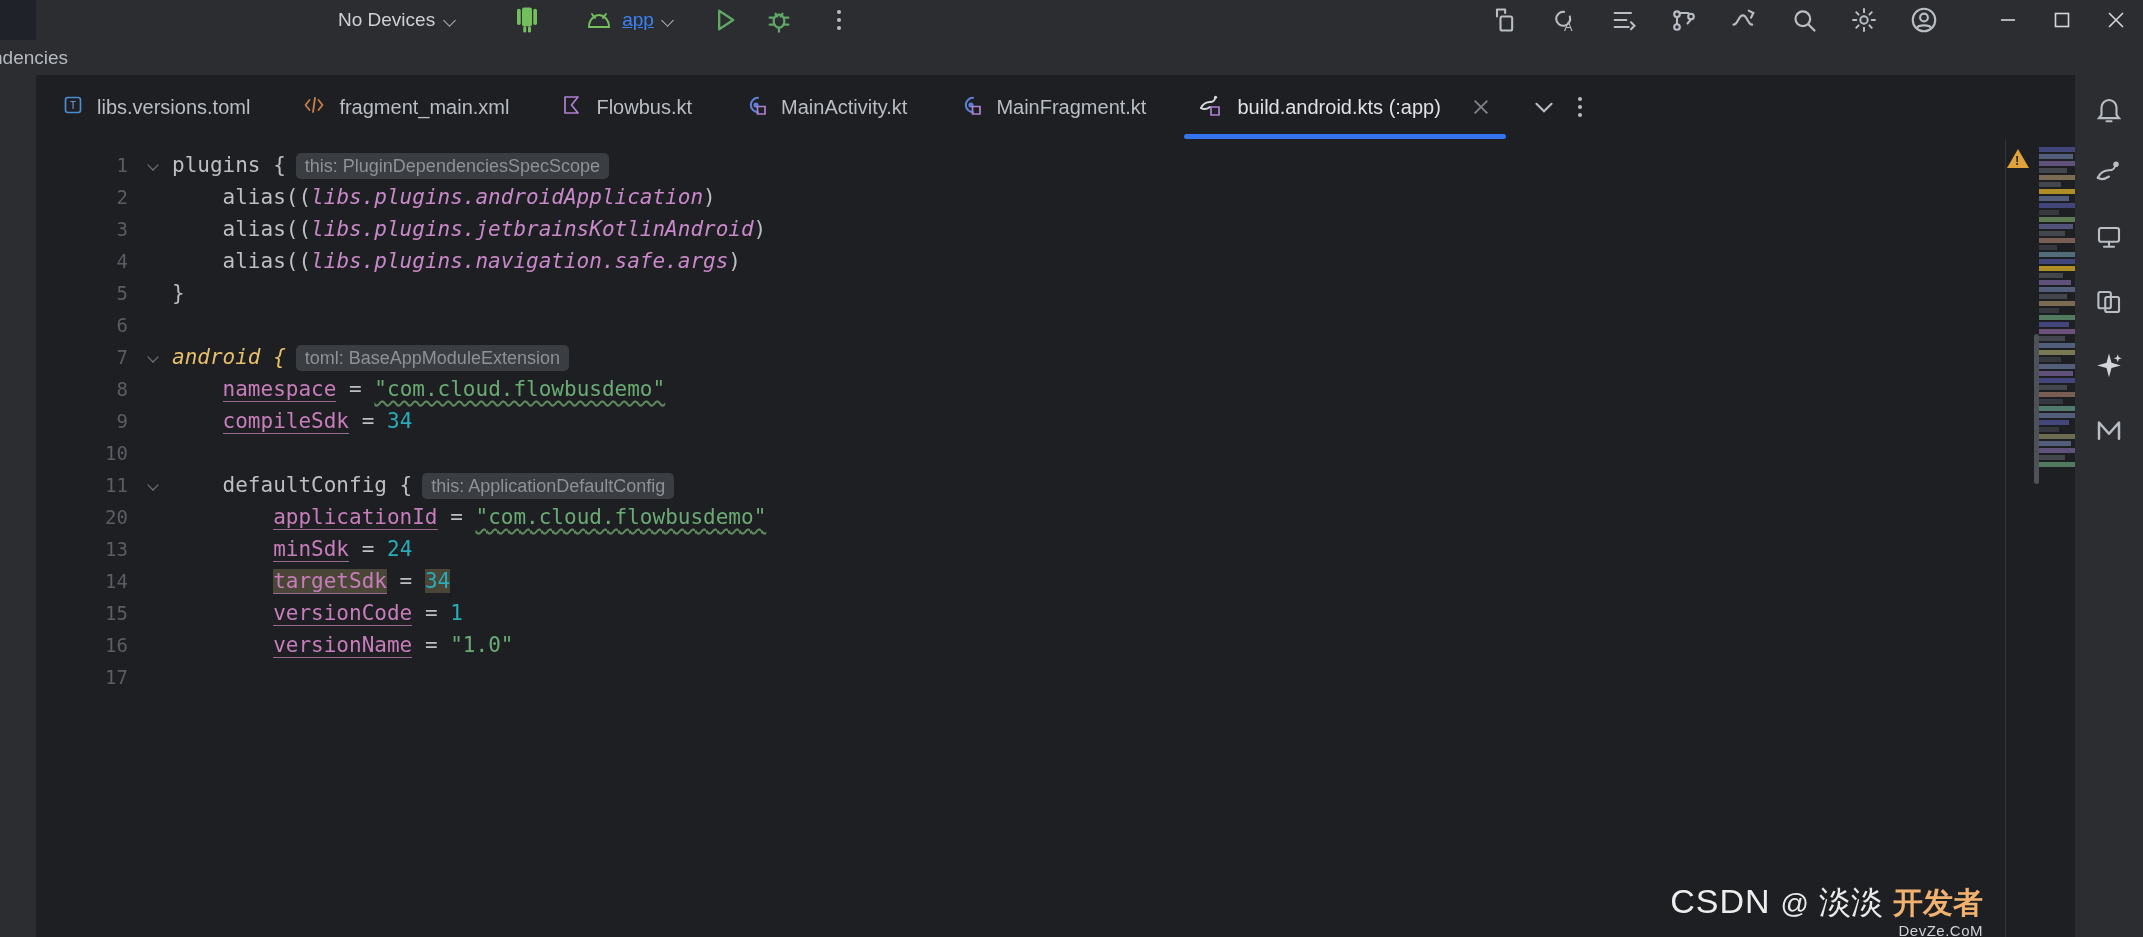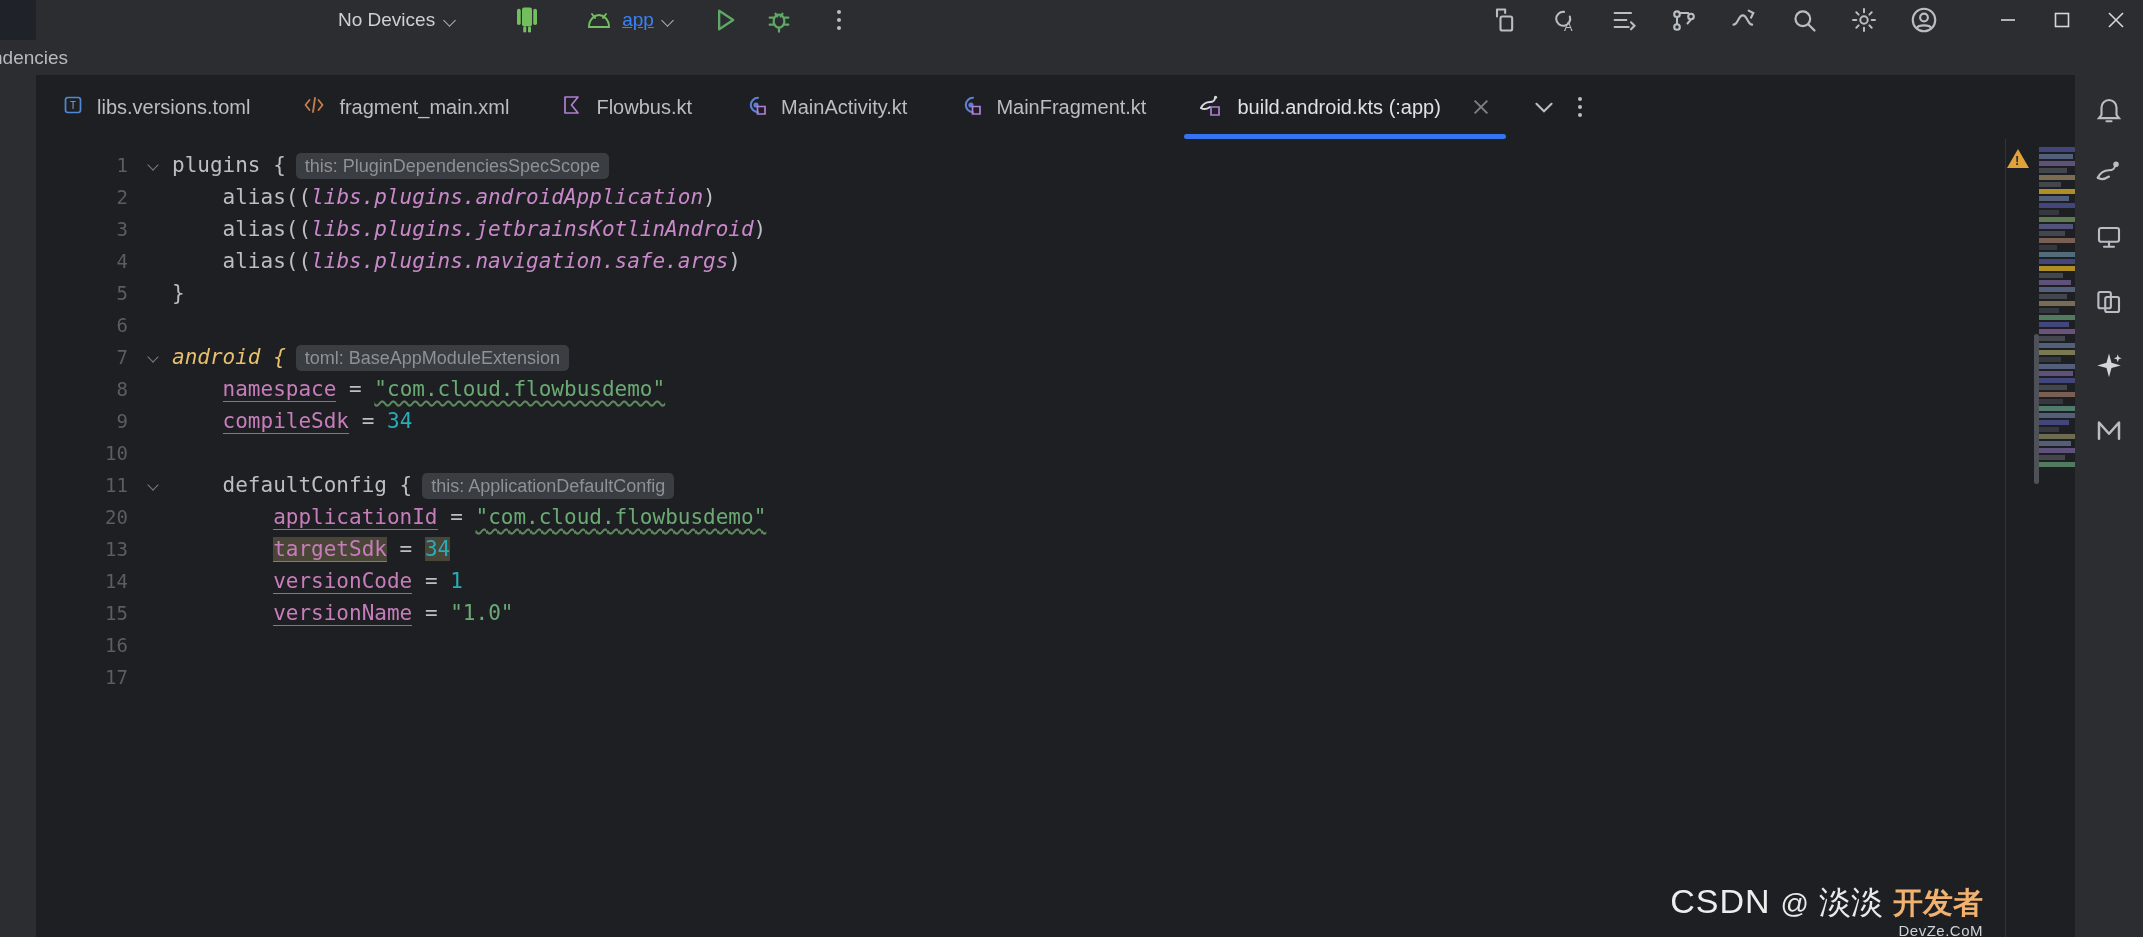--- a/index.html
+++ b/index.html
@@ -509,20 +509,21 @@
     <div class="cline">    <span class="prop">namespace</span> <span class="punct">=</span> <span class="str typo">"com.cloud.flowbusdemo"</span></div>
 
     <div class="cline">    <span class="prop">compileSdk</span> <span class="punct">=</span> <span class="num">34</span></div>
 
     <div class="cline"></div>
 
     <div class="cline">    <span style="color:#bcbec4">defaultConfig {</span><span class="hint">this: ApplicationDefaultConfig</span></div>
 
     <div class="cline">        <span class="prop">applicationId</span> <span class="punct">=</span> <span class="str typo">"com.cloud.flowbusdemo"</span></div>
 
+    <div class="cline">        <span class="prop">minSdk</span> <span class="punct">=</span> <span class="num">24</span></div>
 
     <div class="cline">        <span class="prop-hl">targetSdk</span> <span class="punct">=</span> <span class="num-hl">34</span></div>
 
     <div class="cline">        <span class="prop">versionCode</span> <span class="punct">=</span> <span class="num">1</span></div>
 
     <div class="cline">        <span class="prop">versionName</span> <span class="punct">=</span> <span class="str">"1.0"</span></div>
 
     <div class="cline"></div>
 
     <div class="err-stripe-col">

